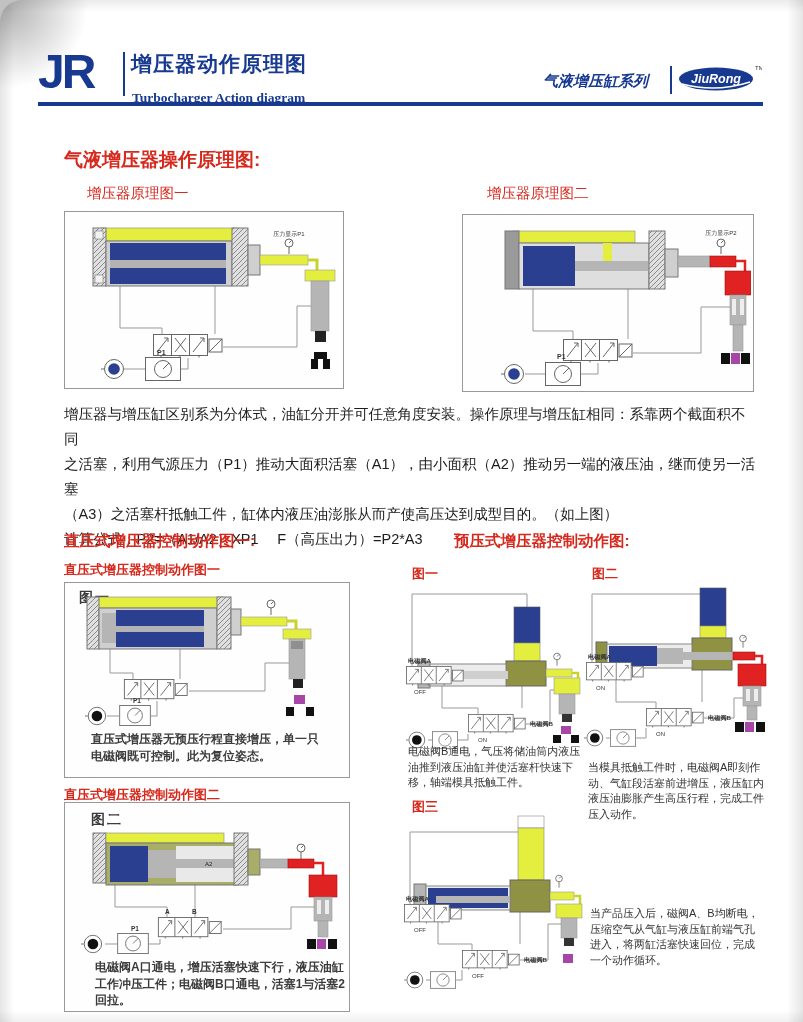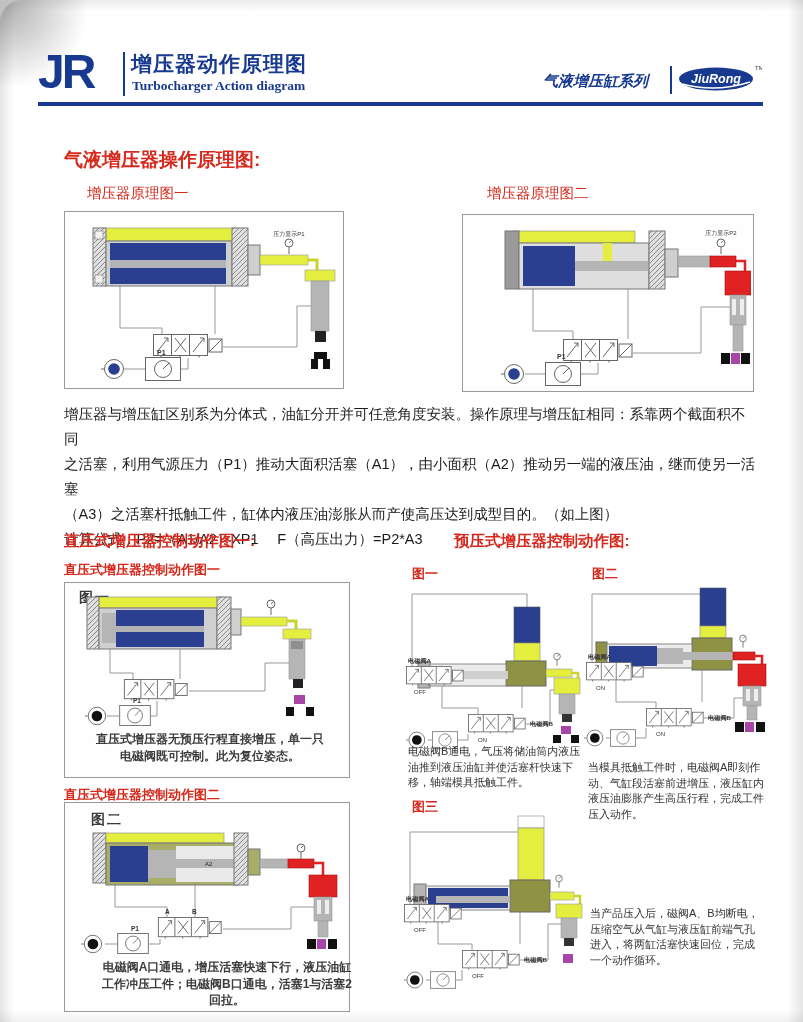--- a/index.html
+++ b/index.html
@@ -8,32 +8,32 @@
     background-image:
       linear-gradient(to right, rgba(0,0,0,.10), rgba(255,255,255,0) 14px),
       linear-gradient(to left, rgba(0,0,0,.10), rgba(255,255,255,0) 16px),
       linear-gradient(to bottom, rgba(0,0,0,.08), rgba(255,255,255,0) 12px),
       linear-gradient(to top, rgba(0,0,0,.06), rgba(255,255,255,0) 12px),
       radial-gradient(circle at 8px 8px, rgba(0,0,0,.30), rgba(255,255,255,0) 80px);
     font-family:"Liberation Sans",sans-serif;}
   .ab{position:absolute;}
   .blue{color:#17398f;}
   .hdr-title{font-size:21px;font-weight:bold;letter-spacing:1px;}
-  .hdr-sub{font-size:13.5px;font-weight:bold;font-family:"Liberation Serif",serif;}
+  .hdr-sub{font-size:13.5px;font-weight:bold;font-family:"Liberation Serif",serif;margin-top:12px;}
   .hdr-series{font-size:15px;font-weight:bold;font-style:italic;}
   .hdr-rule{background:#17398f;height:4px;}
   .vline{background:#17398f;width:2px;}
   .red-h1{color:#d6281c;font-weight:bold;font-size:19px;}
   .red-h2{color:#d6281c;font-weight:bold;font-size:15.5px;}
   .red-lab{color:#d6281c;font-size:14.5px;margin-left:23px;}
   .red-small{color:#d6281c;font-size:13px;font-weight:bold;}
   .para{font-size:14.5px;line-height:25px;color:#1d1d1d;}
   .dbox{border:1px solid #999;background:#fefefe;}
   .figtag{font-size:14px;font-weight:bold;color:#3a3a3a;letter-spacing:2px;}
-  .capL{font-size:12px;font-weight:bold;color:#3c3c3c;line-height:16.5px;text-align:center;}
+  .capL{font-size:12px;font-weight:bold;color:#3c3c3c;line-height:16.5px;}
   .capR{font-size:11px;color:#333;line-height:15.5px;}
   svg text{font-family:"Liberation Sans",sans-serif;}
 </style>
 </head>
 <body>
 
 <svg width="0" height="0" style="position:absolute">
 <defs>
   <pattern id="hz" width="5" height="5" patternUnits="userSpaceOnUse">
     <rect width="5" height="5" fill="#e0e0e0"></rect>
@@ -268,21 +268,21 @@
         <rect x="252" y="136" width="9" height="10" fill="#a746a7"></rect>
         <rect x="263" y="136" width="9" height="10" fill="#111"></rect>
       </g>
       <text x="100" y="111" font-size="6.5" font-weight="bold" fill="#333">A</text>
       <text x="127" y="111" font-size="6.5" font-weight="bold" fill="#333">B</text>
       <use href="#sv" x="92" y="114" width="66" height="22"></use>
       <text x="66" y="128" font-size="6.5" font-weight="bold" fill="#333">P1</text>
       <use href="#gb" x="52" y="130" width="32" height="21"></use>
       <use href="#src-k" x="16" y="130" width="22" height="22"></use>
     </svg>
-    <div class="ab capL" style="left:36px;top:156px;width:252px">电磁阀A口通电，增压活塞快速下行，液压油缸工作冲压工件；电磁阀B口通电，活塞1与活塞2回拉。</div>
+    <div class="ab capL" style="left:30px;top:156px;width:252px">电磁阀A口通电，增压活塞快速下行，液压油缸工作冲压工件；电磁阀B口通电，活塞1与活塞2回拉。</div>
   </div>
 
   <div class="ab red-small" style="left:412px;top:565px">图一</div>
   <div class="ab red-small" style="left:592px;top:565px">图二</div>
 
   <svg class="ab" style="left:402px;top:582px" width="182" height="170">
     <g stroke="#999" fill="none">
       <polyline points="10,84 10,12 125,12 125,25"></polyline>
       <polyline points="40,92 40,126 76,126 76,132"></polyline>
       <polyline points="120,92 120,126"></polyline>

